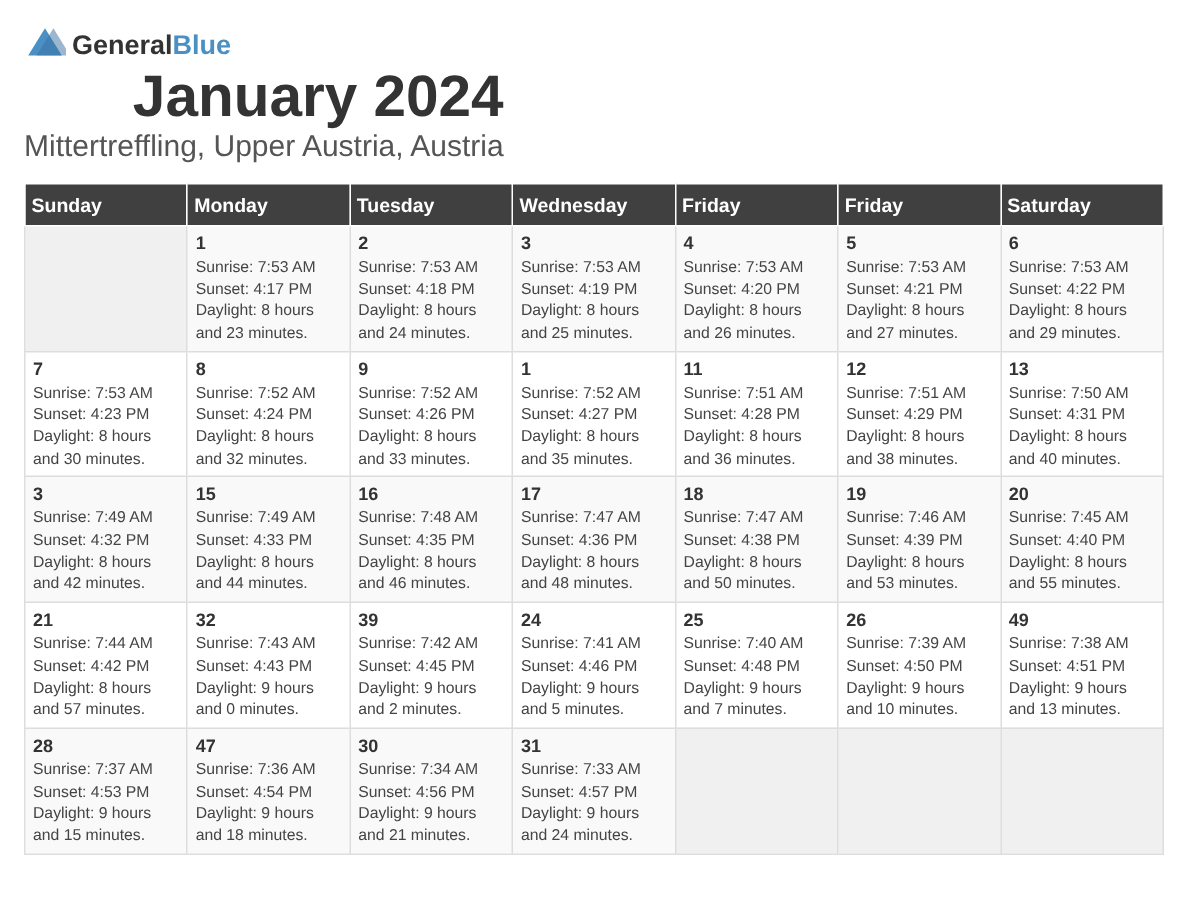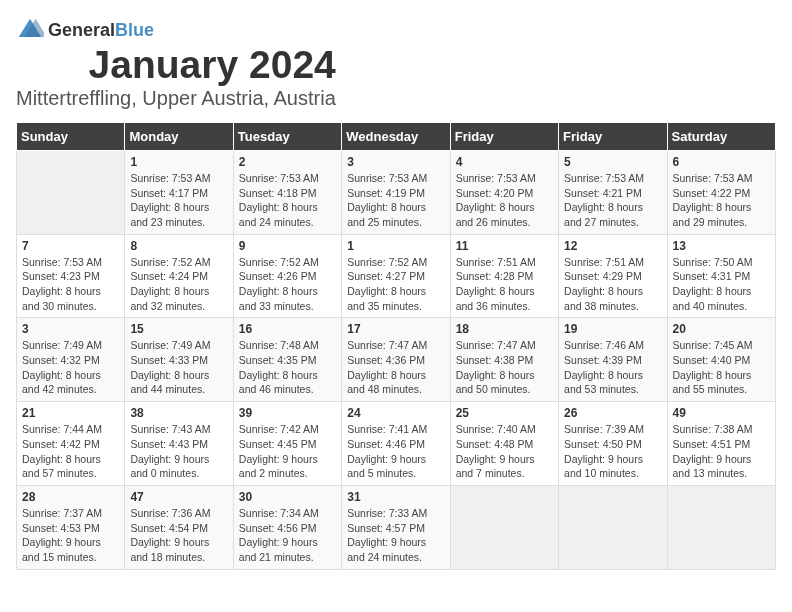--- a/index.html
+++ b/index.html
@@ -212,21 +212,21 @@
           <span class="day-number">20</span>
           <div class="day-info">Sunrise: 7:45 AM<br>Sunset: 4:40 PM<br>Daylight: 8 hours and 55 minutes.</div>
         </td>
       </tr>
       <tr>
         <td>
           <span class="day-number">21</span>
           <div class="day-info">Sunrise: 7:44 AM<br>Sunset: 4:42 PM<br>Daylight: 8 hours and 57 minutes.</div>
         </td>
         <td>
-          <span class="day-number">38</span>
+          <span class="day-number">32</span>
           <div class="day-info">Sunrise: 7:43 AM<br>Sunset: 4:43 PM<br>Daylight: 9 hours and 0 minutes.</div>
         </td>
         <td>
           <span class="day-number">39</span>
           <div class="day-info">Sunrise: 7:42 AM<br>Sunset: 4:45 PM<br>Daylight: 9 hours and 2 minutes.</div>
         </td>
         <td>
           <span class="day-number">24</span>
           <div class="day-info">Sunrise: 7:41 AM<br>Sunset: 4:46 PM<br>Daylight: 9 hours and 5 minutes.</div>
         </td>

